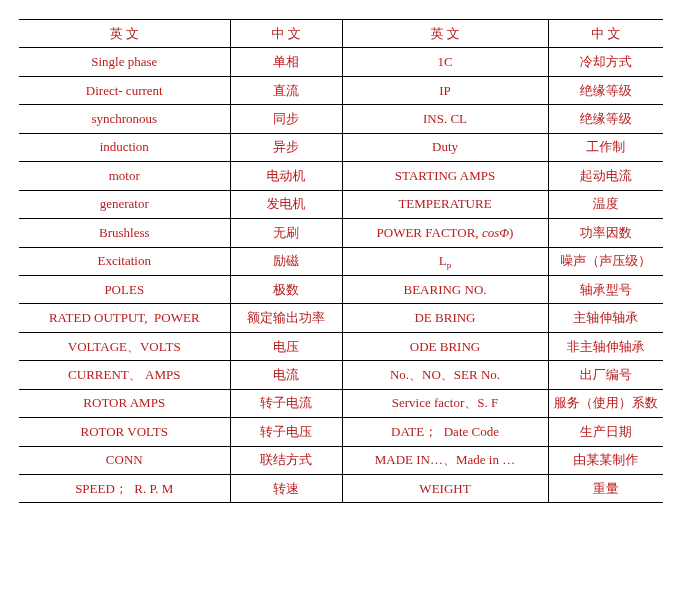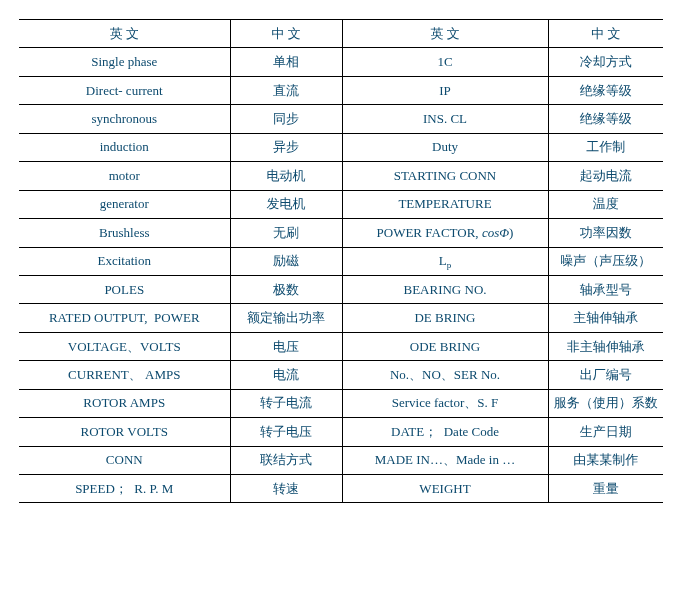--- a/index.html
+++ b/index.html
@@ -14,21 +14,21 @@
     padding: 19px 18px 0 19px;
     background: #ffffff;
     overflow: hidden;
   }
   table.glossary {
     border-collapse: collapse;
     table-layout: fixed;
     width: 644px;
     font-family: "Liberation Serif", "DejaVu Serif", serif;
     font-size: 13px;
-    color: #0c4a6e;
+    color: #b91c1c;
   }
   th, td {
     height: 28.45px;
     text-align: center;
     vertical-align: middle;
     border-top: 1px solid #000000;
     border-bottom: 1px solid #000000;
     white-space: pre;
     font-weight: normal;
     padding: 0 2px;
@@ -90,21 +90,21 @@
         </tr>
         <tr>
           <td>induction</td>
           <td>异步</td>
           <td>Duty</td>
           <td>工作制</td>
         </tr>
         <tr>
           <td>motor</td>
           <td>电动机</td>
-          <td>STARTING CONN</td>
+          <td>STARTING AMPS</td>
           <td>起动电流</td>
         </tr>
         <tr>
           <td>generator</td>
           <td>发电机</td>
           <td>TEMPERATURE</td>
           <td>温度</td>
         </tr>
         <tr>
           <td>Brushless</td>

